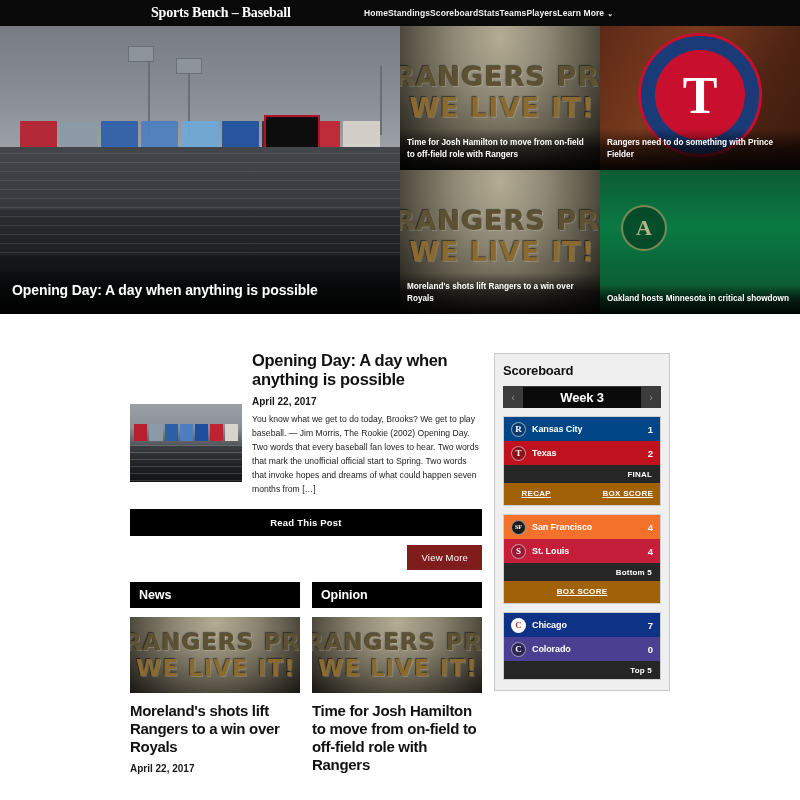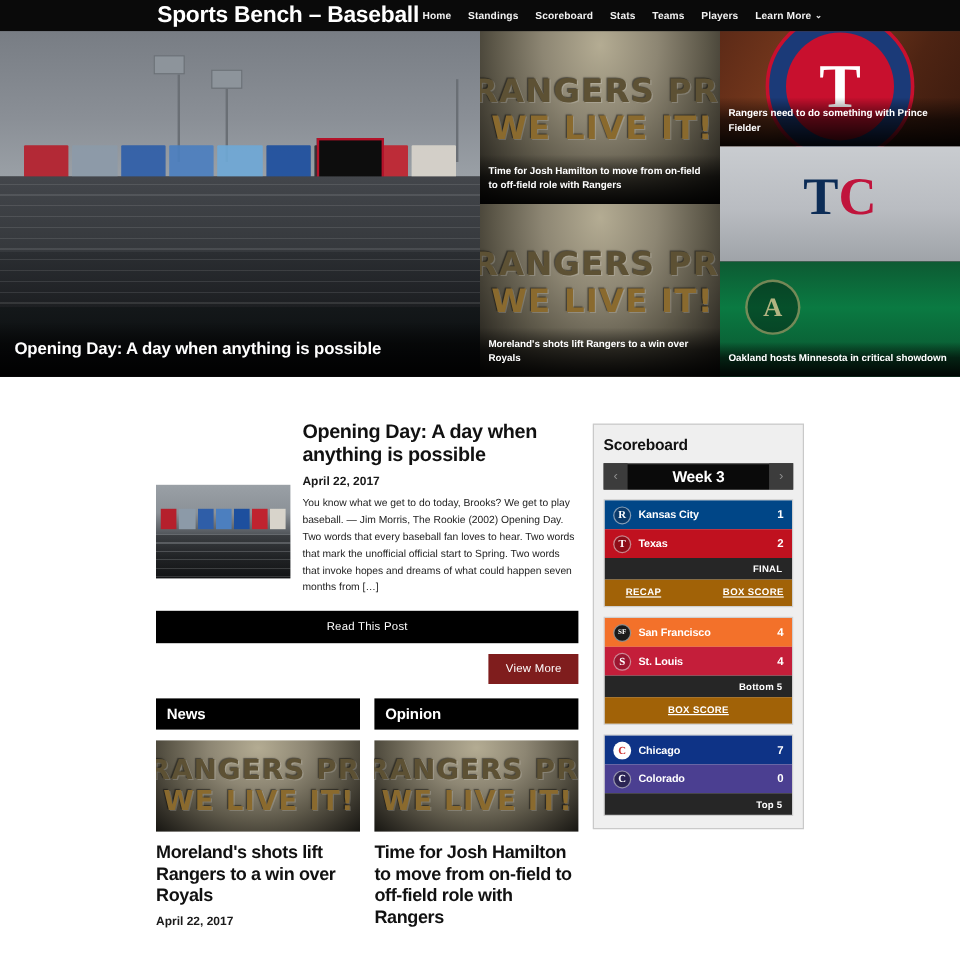--- a/index.html
+++ b/index.html
@@ -14,32 +14,32 @@
   
   .site-header {
     height: 26px;
     background: #0a0a0a;
     display: flex;
     align-items: center;
     position: relative;
   }
   .site-title {
     position: absolute;
-    left: 131px;
-    font-size: 19px;
+    left: 151px;
+    font-size: 14px;
     font-weight: bold;
     color: #ffffff;
     letter-spacing: -0.2px;
+    font-family: Liberation Serif, serif;
   }
   .main-nav {
     position: absolute;
-    left: 352px;
+    left: 364px;
     display: flex;
     align-items: center;
-    gap: 14px;
     justify-content: flex-end;
   }
   .nav-link {
     font-size: 8.5px;
     color: #f2f2f2;
     font-weight: bold;
     letter-spacing: 0.1px;
     cursor: pointer;
     white-space: nowrap;
   }
@@ -145,21 +145,21 @@
   .feature-title {
     font-size: 16.5px; line-height: 1.16; font-weight: bold; color: #111;
     letter-spacing: -0.3px; margin-bottom: 7px;
   }
   .feature-date { font-size: 10px; font-weight: bold; color: #1a1a1a; margin-bottom: 6px; }
   .feature-excerpt { font-size: 8.6px; line-height: 1.62; color: #222; }
 
   .btn-block {
     display: block; width: 100%; margin-top: 12px;
     background: #000; color: #fff; 
-    font-size: 9.5px; font-weight: normal; padding: 8px 0;
+    font-size: 9.5px; font-weight: bold; padding: 8px 0;
     border: none; cursor: pointer; letter-spacing: .2px;
   }
   .btn-row { display: flex; justify-content: flex-end; margin-top: 9px; }
   .btn-small {
     background: #7f1d1d; color: #fff; font-size: 9.5px; font-weight: normal;
     padding: 7px 14px; border: none; cursor: pointer; letter-spacing: .2px;
   }
 
   
   .two-col { display: flex; gap: 12px; margin-top: 12px; }
@@ -275,25 +275,20 @@
       <div class="pride-text two">WE LIVE IT!</div>
       <div class="cap">Moreland's shots lift Rangers to a win over Royals</div>
     </div>
   </div>
 
   <div class="hero-side">
     <div class="hero-cell bg-wood">
       <div class="rangers-logo"></div>
       <div class="cap">Rangers need to do something with Prince Fielder</div>
     </div>
-    <div class="hero-cell bg-twins">
-      <div class="twins-mark">
-        <span>T</span><span style="color:#c0143c">C</span>
-      </div>
-    </div>
     <div class="hero-cell bg-oak">
       <div class="oak-logo"></div>
       <div class="cap">Oakland hosts Minnesota in critical showdown</div>
     </div>
   </div>
 </section>
 
 <div class="page">
   <div class="container">
 

